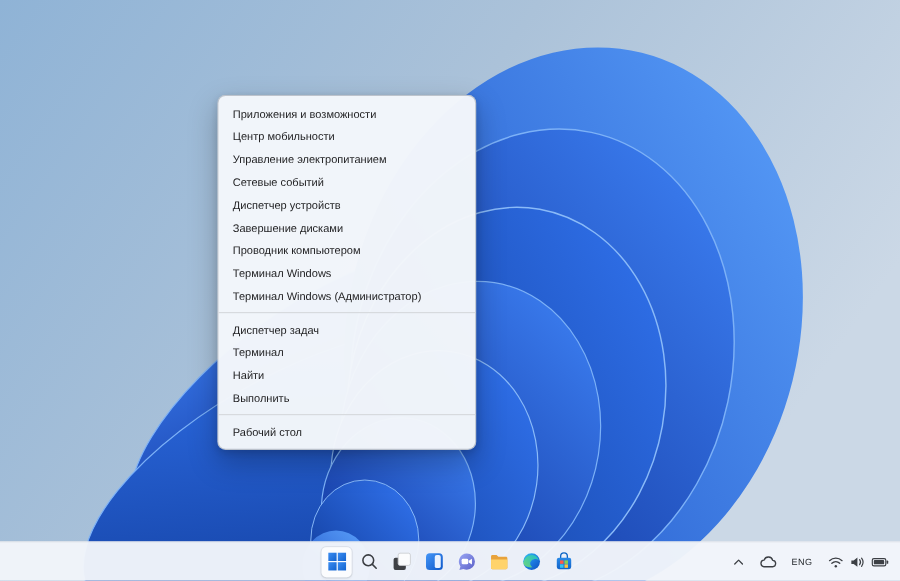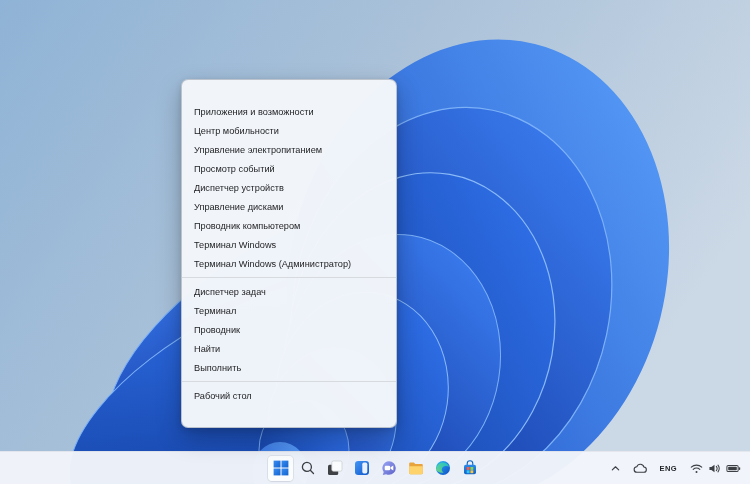--- a/index.html
+++ b/index.html
@@ -10,21 +10,21 @@
   }
   #wallpaper{position:absolute;left:0;top:0;width:750px;height:484px;}
 
   
   #context-menu{
     position:absolute;left:181px;top:79px;width:216px;
     background:rgba(243,246,250,0.98);
     border:1px solid rgba(125,135,148,0.45);
     border-radius:7px;
     box-shadow:0 10px 24px rgba(0,0,0,0.25), 0 2px 6px rgba(0,0,0,0.12);
-    padding:22px 0;
+    padding:5px 0;
     box-sizing:border-box;
     z-index:5;
   }
   .menu-item{
     height:19px;display:flex;align-items:center;
     padding:0 12px;font-size:9.2px;color:#1d1d1f;
     cursor:default;white-space:nowrap;
   }
   .menu-item .label{flex:1 1 auto;}
   .submenu-arrow{font-size:11px;line-height:1;color:#3c3f44;margin-left:8px;transform:translateY(-0.5px);}
@@ -45,21 +45,21 @@
     width:25px;height:25px;border-radius:4px;
     display:flex;align-items:center;justify-content:center;
   }
   .tb-btn.active{
     background:rgba(255,255,255,0.78);
     box-shadow:0 0 0 1px rgba(0,0,0,0.06), 0 1px 2px rgba(0,0,0,0.06);
   }
   .tb-icon{display:flex;align-items:center;justify-content:center;}
   #tray{
     position:absolute;right:5px;top:0;height:32px;
-    display:flex;align-items:center;gap:6px;font-weight:bold;
+    display:flex;align-items:center;gap:6px;
   }
   .tray-btn{
     display:flex;align-items:center;justify-content:center;
     padding:3px 3px;border-radius:4px;
   }
   .tray-btn.quick{gap:5px;padding:3px 4px;}
   #language-indicator{
     font-size:7.5px;letter-spacing:0.4px;color:#1f2327;
     padding:4px 3px;border-radius:4px;
   }
@@ -110,46 +110,43 @@
     <div class="menu-item">
       <span class="label">Приложения и возможности</span>
     </div>
     <div class="menu-item">
       <span class="label">Центр мобильности</span>
     </div>
     <div class="menu-item">
       <span class="label">Управление электропитанием</span>
     </div>
     <div class="menu-item">
-      <span class="label">Просмотр событий</span>
+      <span class="label">Сетевые событий</span>
     </div>
     <div class="menu-item">
       <span class="label">Диспетчер устройств</span>
     </div>
     <div class="menu-item">
-      <span class="label">Управление дисками</span>
+      <span class="label">Завершение дисками</span>
     </div>
     <div class="menu-item">
       <span class="label">Проводник компьютером</span>
     </div>
     <div class="menu-item">
       <span class="label">Терминал Windows</span>
     </div>
     <div class="menu-item">
       <span class="label">Терминал Windows (Администратор)</span>
     </div>
     <div class="menu-separator"></div>
     <div class="menu-item">
       <span class="label">Диспетчер задач</span>
     </div>
     <div class="menu-item">
       <span class="label">Терминал</span>
-    </div>
-    <div class="menu-item">
-      <span class="label">Проводник</span>
     </div>
     <div class="menu-item">
       <span class="label">Найти</span>
     </div>
     <div class="menu-item">
       <span class="label">Выполнить</span>
     </div>
     <div class="menu-separator"></div>
     <div class="menu-item">
       <span class="label">Рабочий стол</span>

